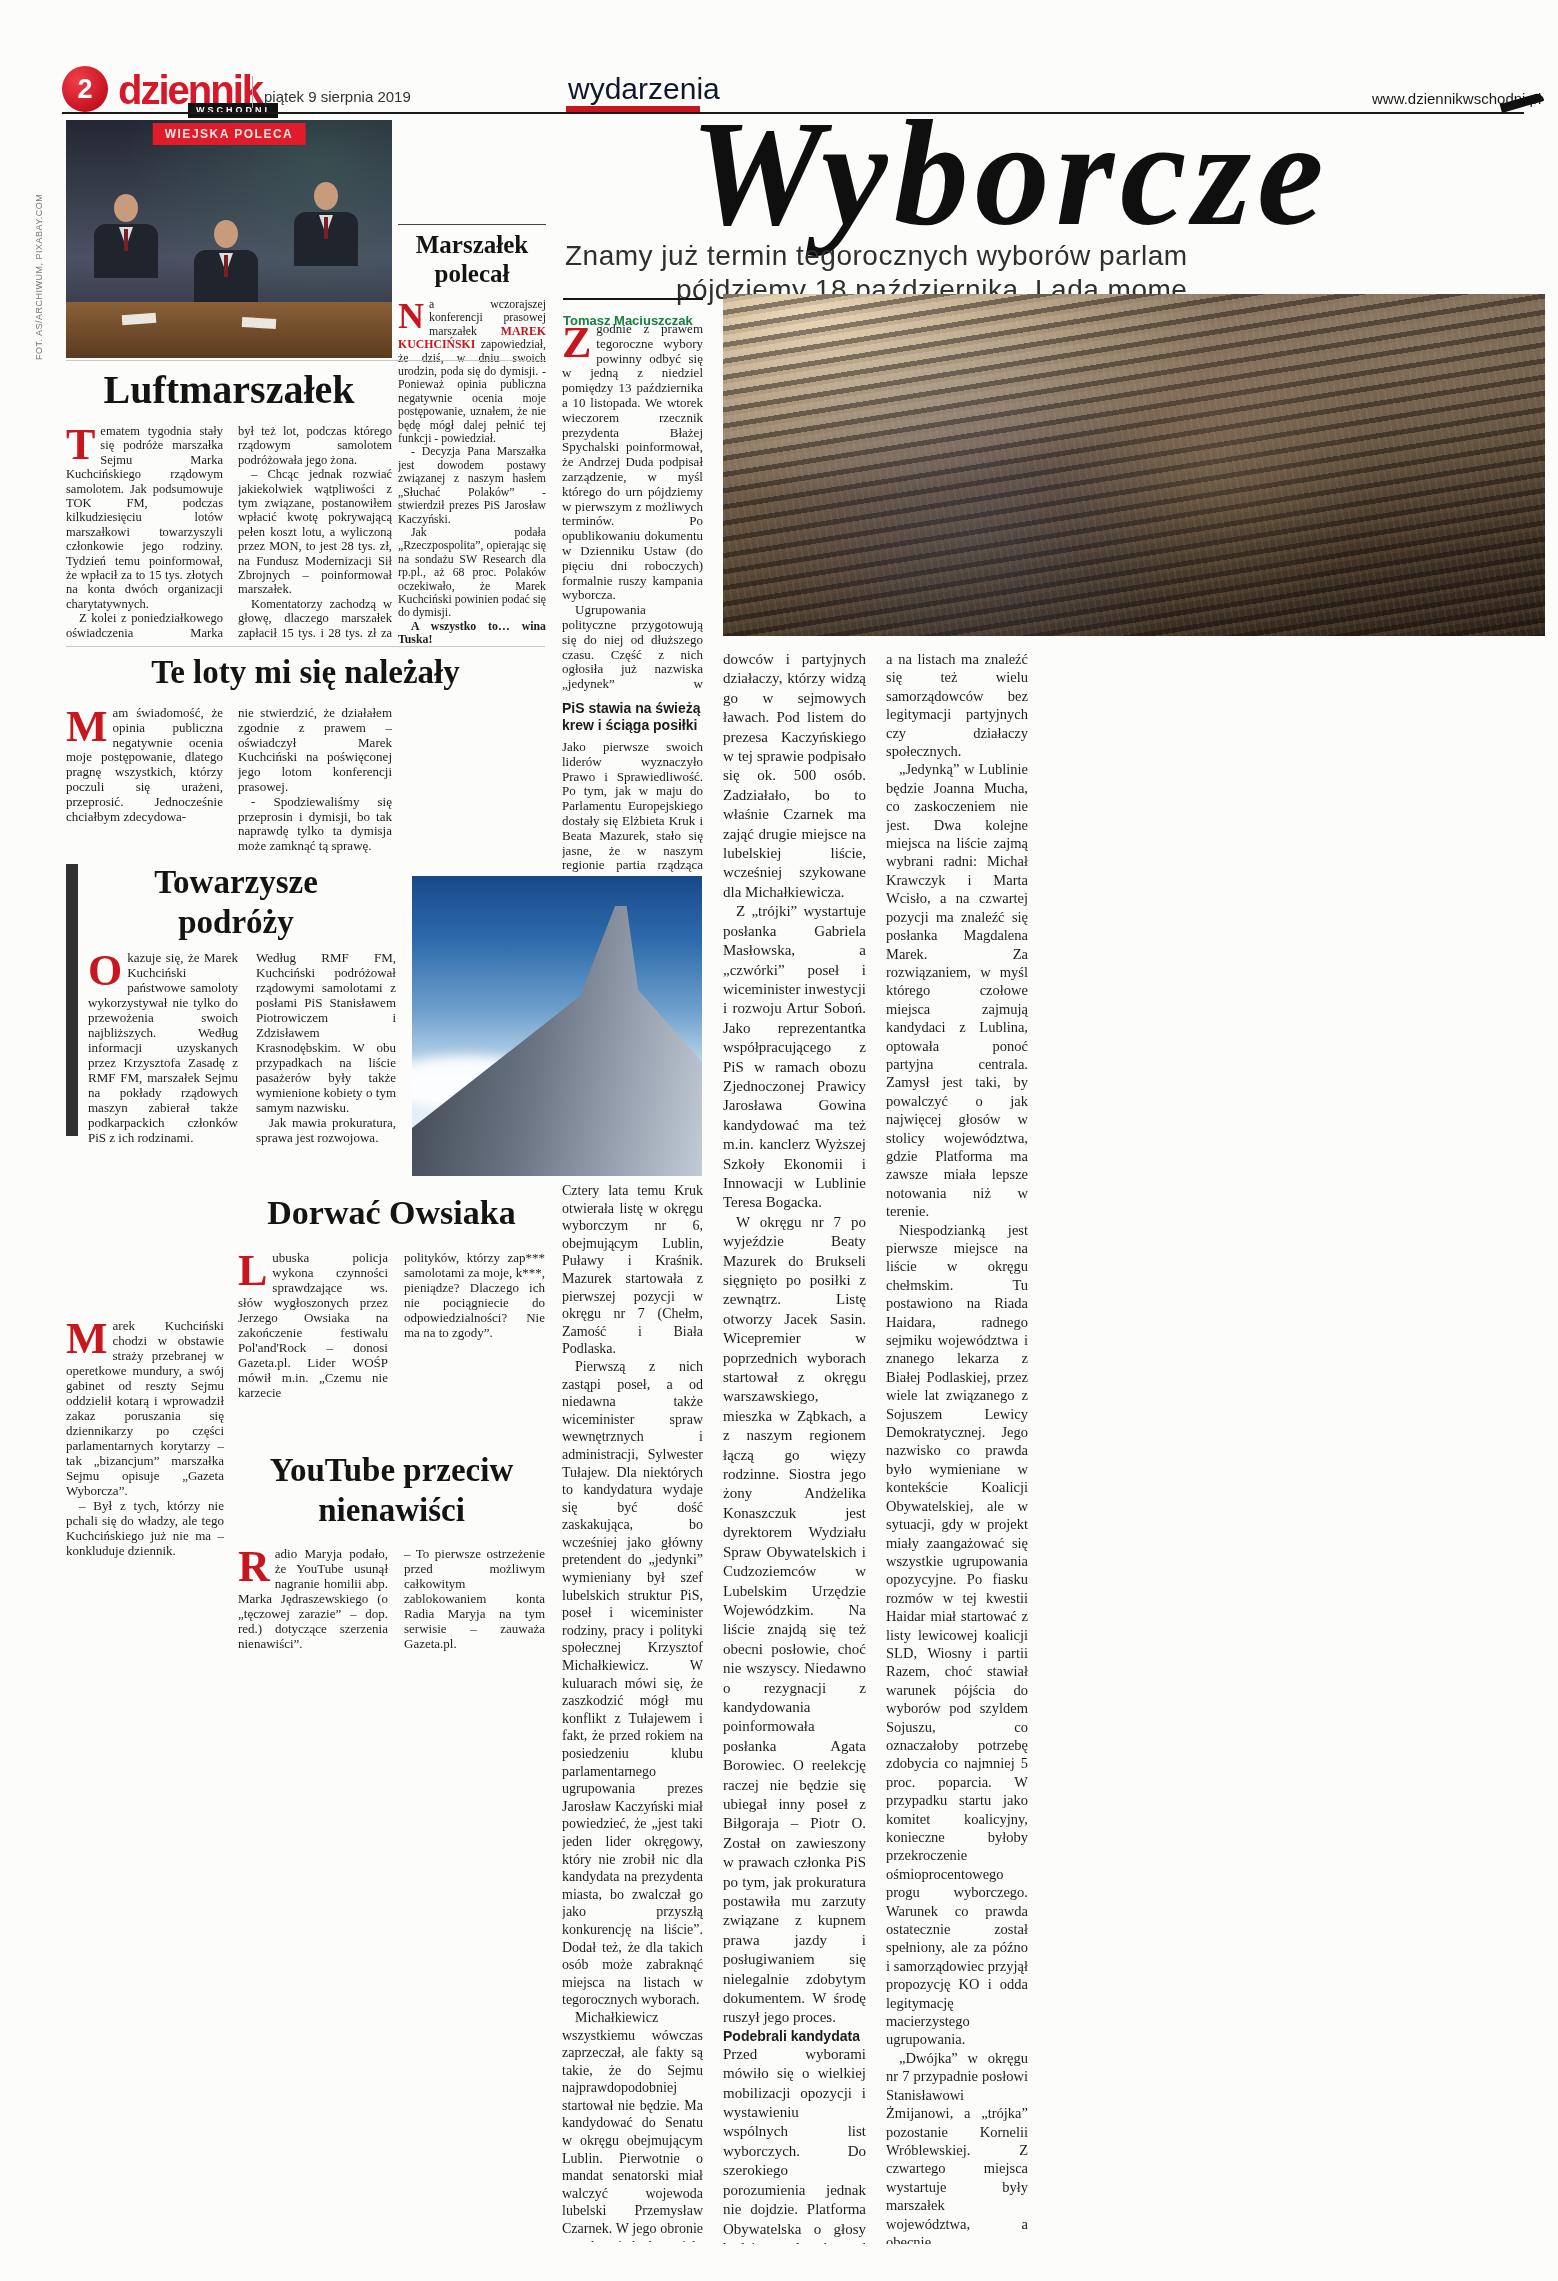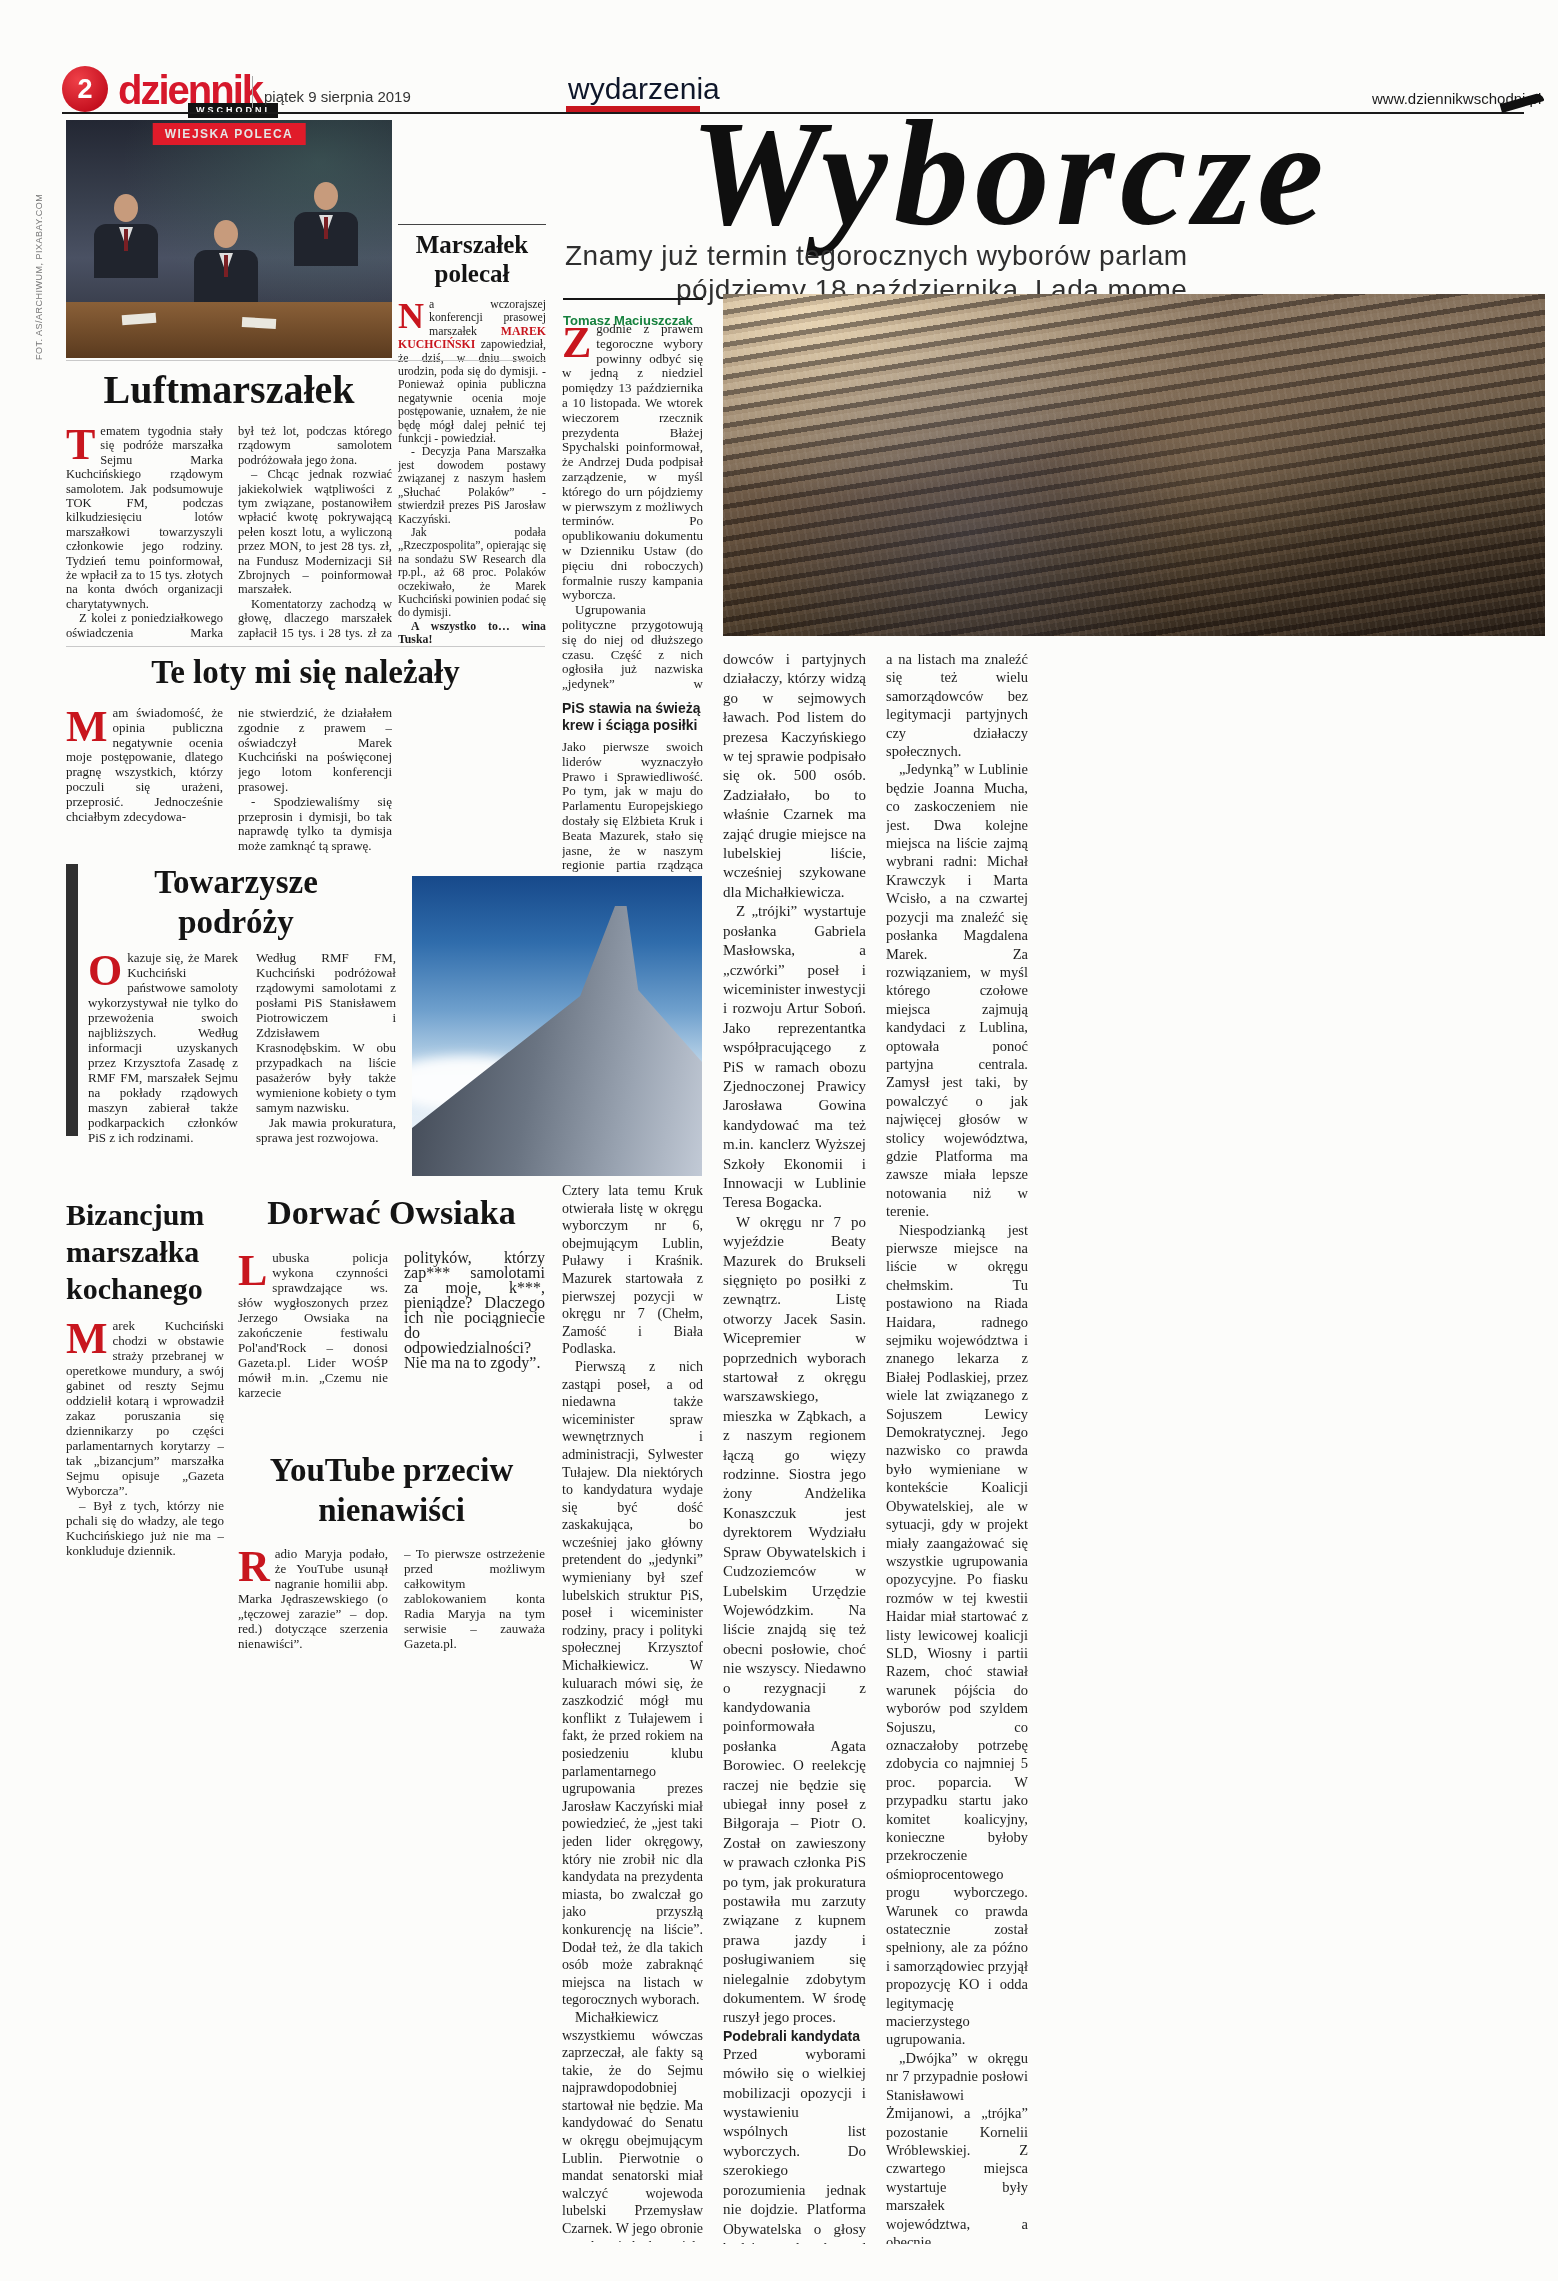--- a/index.html
+++ b/index.html
@@ -90,21 +90,21 @@
   .tel-c2{left:238px;top:706px;width:154px;height:150px;font-size:13px;line-height:14.8px;}
   .tel-c3{left:409px;top:706px;width:137px;height:150px;font-size:13px;line-height:14.8px;}
   .tow-bar{left:66px;top:864px;width:12px;height:272px;background:#303030;}
   .tow-h{left:86px;top:862px;width:300px;text-align:center;font-size:33px;line-height:40px;}
   .tow-c1{left:88px;top:950px;width:150px;height:238px;font-size:13px;line-height:15px;}
   .tow-c2{left:256px;top:950px;width:140px;height:238px;font-size:13px;line-height:15px;}
   .biz-h{left:66px;top:1196px;width:210px;font-size:30px;line-height:37px;}
   .biz-b{left:66px;top:1318px;width:158px;height:372px;font-size:13px;line-height:15px;}
   .dor-h{left:238px;top:1194px;width:307px;text-align:center;font-size:34px;line-height:38px;}
   .dor-c1{left:238px;top:1250px;width:150px;height:176px;font-size:13px;line-height:15px;}
-  .dor-c2{left:404px;top:1250px;width:141px;height:176px;font-size:16px;line-height:15px;}
+  .dor-c2{left:404px;top:1250px;width:141px;height:176px;font-size:13px;line-height:15px;}
   .yt-h{left:238px;top:1450px;width:307px;text-align:center;font-size:33px;line-height:40px;}
   .yt-c1{left:238px;top:1546px;width:150px;height:164px;font-size:13px;line-height:15px;}
   .yt-c2{left:404px;top:1546px;width:141px;height:164px;font-size:13px;line-height:15px;}
 
   
   .main-h{left:680px;top:88px;font-weight:bold;font-size:150px;line-height:150px;
           letter-spacing:6px;white-space:nowrap;color:#0f0f0f;}
   .dek1{left:565px;top:240px;font:28px "Liberation Sans",sans-serif;color:#2f2f2f;
         letter-spacing:.5px;white-space:nowrap;}
   .dek2{left:676px;top:274px;font:28px "Liberation Sans",sans-serif;color:#2f2f2f;
@@ -212,25 +212,20 @@
     <p>Jak mawia prokuratura, sprawa jest rozwojowa.</p>
   </div>
 
   <div class="abs ph-wing">
     <div class="cloud" style="left:-30px;top:180px;width:170px;height:55px;"></div>
     <div class="cloud" style="left:95px;top:205px;width:190px;height:65px;"></div>
     <div class="cloud" style="left:0px;top:240px;width:290px;height:80px;"></div>
     <div class="wing"></div>
   </div>
 
-  <h2 class="abs hl biz-h" style="margin:0;">
-    <span style="display:block;">Bizancjum</span>
-    <span style="display:block;">marszałka</span>
-    <span style="display:block;">kochanego</span>
-  </h2>
   <div class="abs body biz-b">
     <p class="first"><span class="dc">M</span><span>arek Kuchciński chodzi w obstawie straży przebranej w operetkowe mundury, a swój gabinet od reszty Sejmu oddzielił kotarą i wprowadził zakaz poruszania się dziennikarzy po części parlamentarnych korytarzy – tak „bizancjum” marszałka Sejmu opisuje „Gazeta Wyborcza”.</span></p>
     <p>– Był z tych, którzy nie pchali się do władzy, ale tego Kuchcińskiego już nie ma – konkluduje dziennik.</p>
   </div>
 
   <h2 class="abs hl dor-h" style="margin:0;">Dorwać Owsiaka</h2>
   <div class="abs body dor-c1">
     <p class="first"><span class="dc">L</span><span>ubuska policja wykona czynności sprawdzające ws. słów wygłoszonych przez Jerzego Owsiaka na zakończenie festiwalu Pol'and'Rock – donosi Gazeta.pl. Lider WOŚP mówił m.in. „Czemu nie karzecie</span></p>
   </div>
   <div class="abs body dor-c2">

